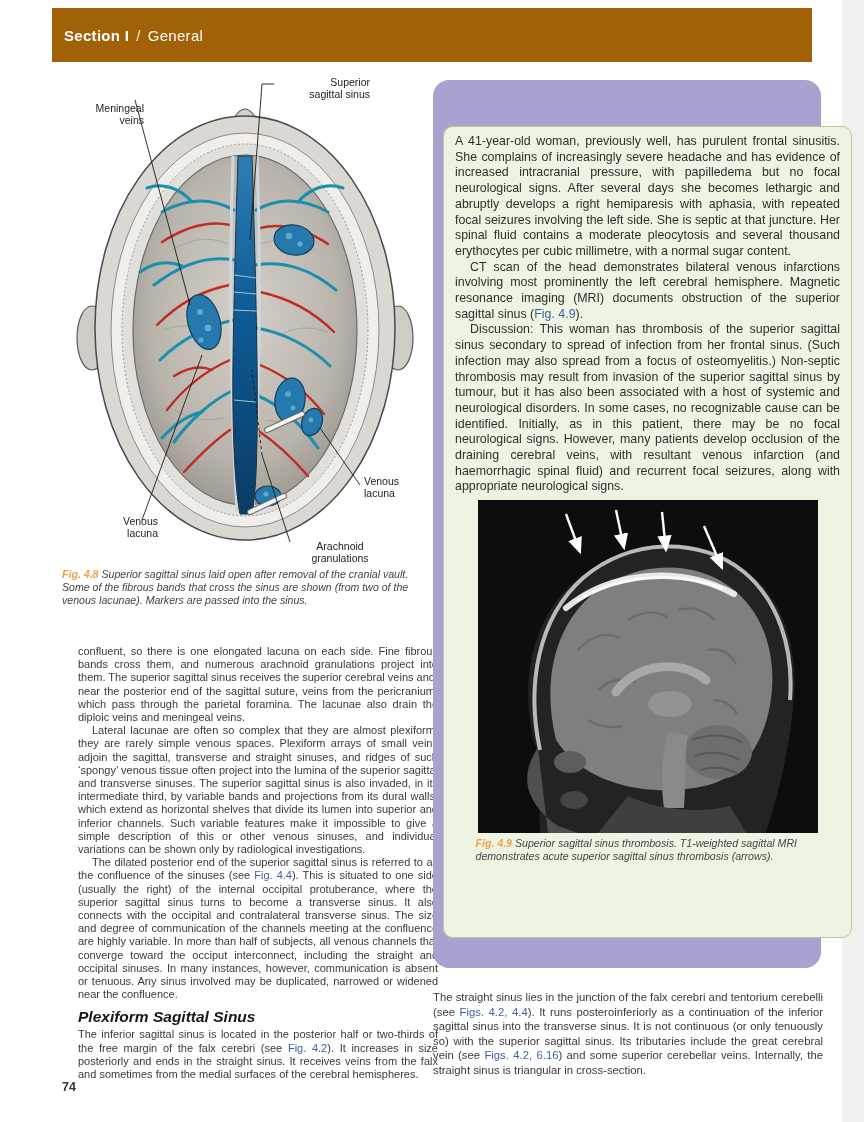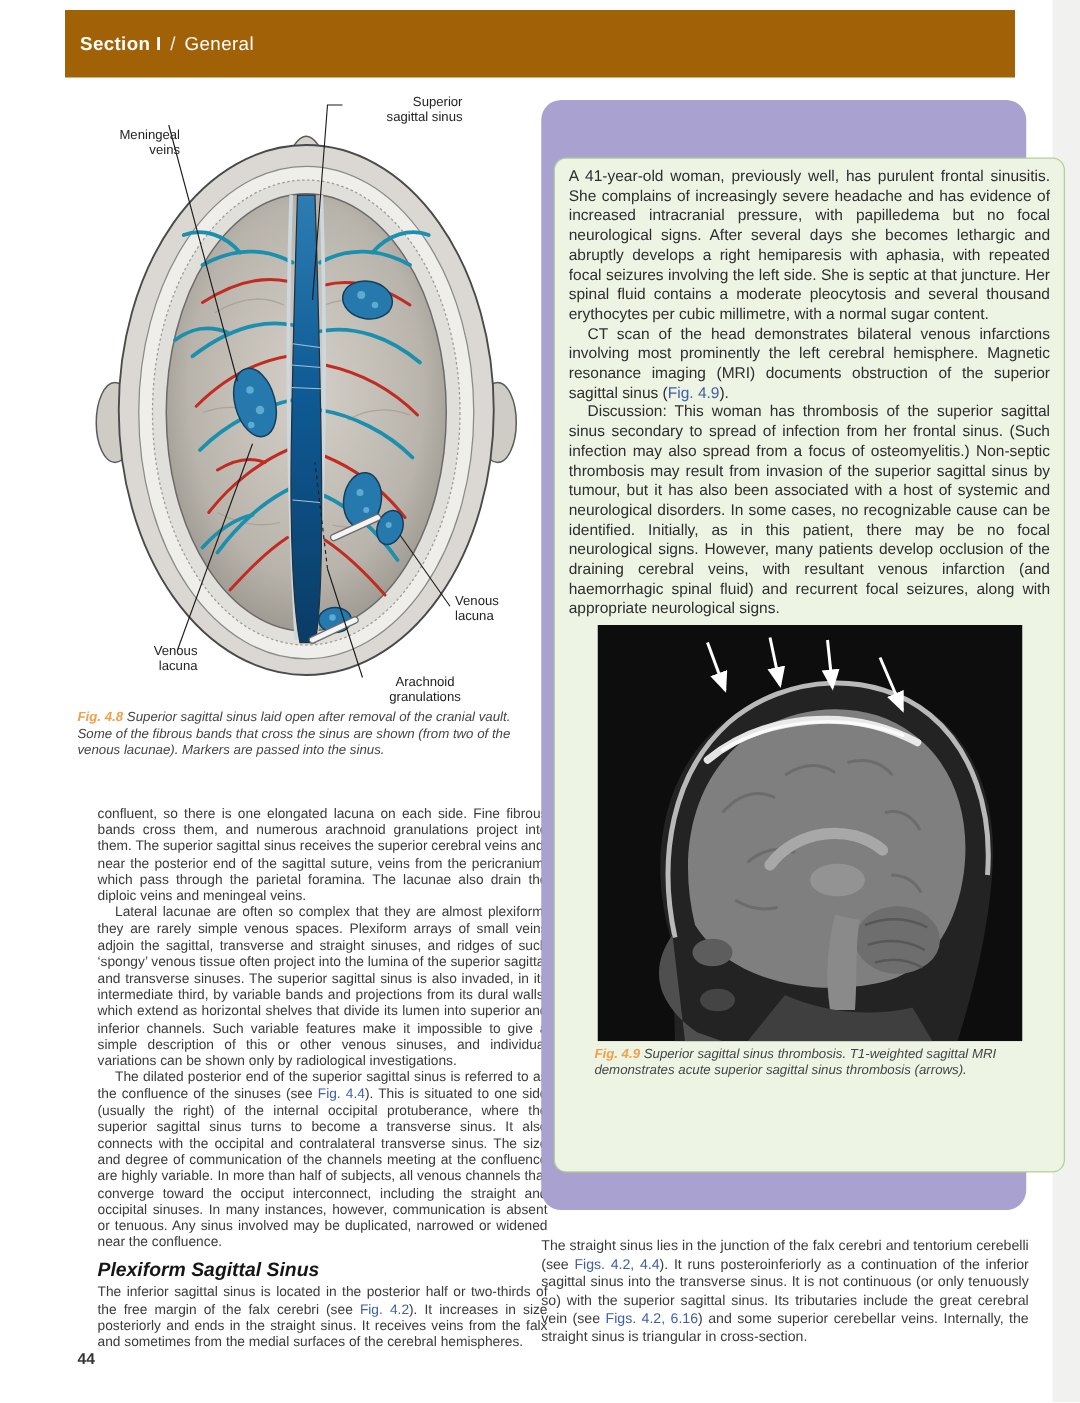--- a/index.html
+++ b/index.html
@@ -250,14 +250,14 @@
         <span class="fig-num">Fig. 4.9</span>
         <span>Superior sagittal sinus thrombosis. T1-weighted sagittal MRI demonstrates acute superior sagittal sinus thrombosis (arrows).</span>
       </p>
     </div>
   </div>
 
   <div class="straight-sec">
     <p class="bodytext"><span>The straight sinus lies in the junction of the falx cerebri and tentorium cerebelli (see </span><span class="xref">Figs. 4.2, 4.4</span><span>). It runs posteroinferiorly as a continuation of the inferior sagittal sinus into the transverse sinus. It is not continuous (or only tenuously so) with the superior sagittal sinus. Its tributaries include the great cerebral vein (see </span><span class="xref">Figs. 4.2, 6.16</span><span>) and some superior cerebellar veins. Internally, the straight sinus is triangular in cross-section.</span></p>
   </div>
 
-  <div class="page-num">44</div>
+  <div class="page-num">74</div>
 </div>
 
 </body></html>

